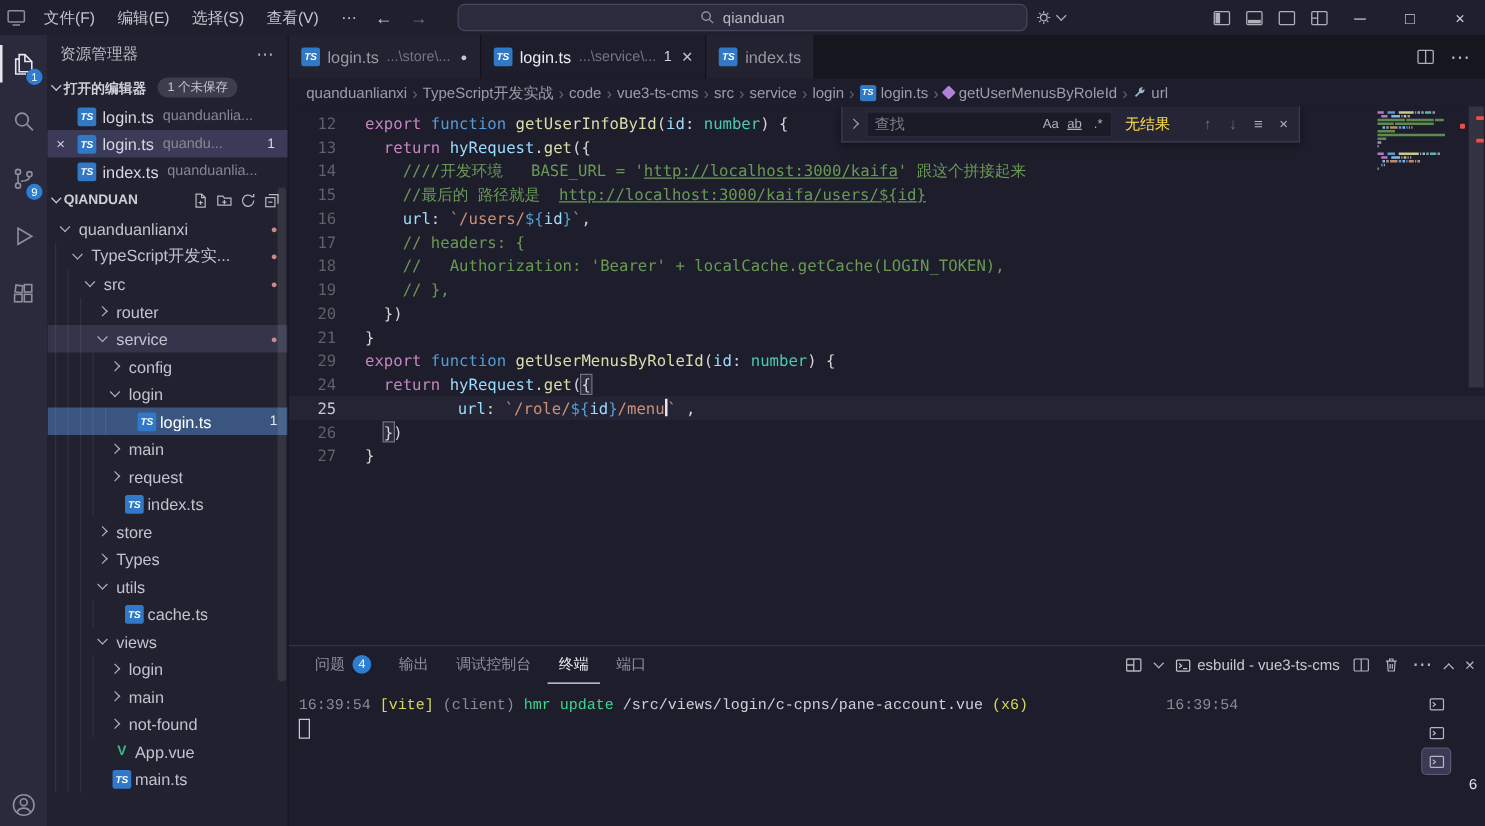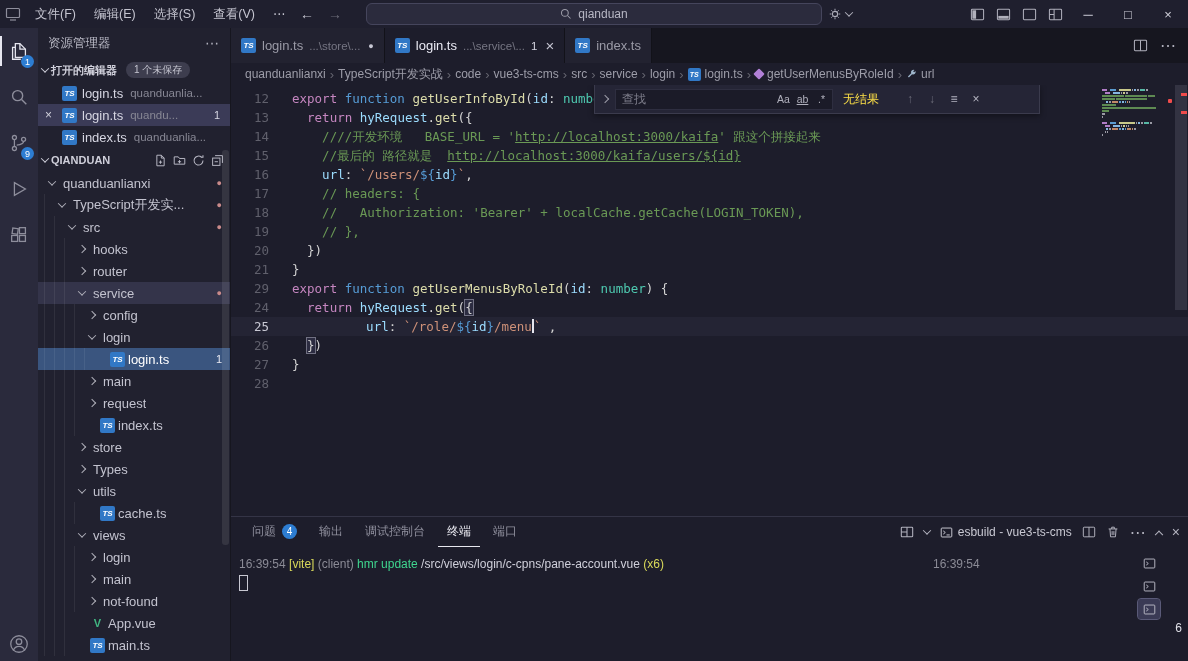--- a/index.html
+++ b/index.html
@@ -96,21 +96,21 @@
   .ln { flex:none; width:38px; text-align:right; color:#60606c; }
   .cl.cur .ln { color:#c9c9d4; }
   .lc { margin-left:23px; }
   .tk-k { color:#c586c0; } .tk-f { color:#569cd6; } .tk-n { color:#dcdcaa; } .tk-v { color:#9cdcfe; }
   .tk-t { color:#4ec9b0; } .tk-s { color:#ce9178; } .tk-c { color:#6a9955; }
   .tk-u { color:#6a9955; text-decoration:underline; } .tk-d { color:#d4d4d4; } .tk-b { color:#569cd6; }
   .tk-m { color:#d4d4d4; outline:1px solid rgba(150,150,170,0.7); background:rgba(90,90,130,0.25); }
   .caret { display:inline-block; width:2px; height:14px; background:#e6e6ee; vertical-align:-2px; }
 
   
-  .find-widget { position:absolute; top:0; right:148px; width:446px; height:29px; background:#252536; border:1px solid #3b3b4d;
+  .find-widget { position:absolute; top:0; right:148px; width:367px; height:29px; background:#252536; border:1px solid #3b3b4d;
     border-top:none; box-shadow:0 2px 6px rgba(0,0,0,0.4); display:flex; align-items:center; padding:0 4px; gap:4px; z-index:6; }
   .fw-chev { width:12px; display:flex; justify-content:center; color:#9d9da9; }
   .fw-input { width:218px; height:21px; background:#1b1b28; border:1px solid #2e2e40; display:flex; align-items:center; padding-left:6px; }
   .fw-placeholder { color:#7f7f8c; font-size:12px; flex:1; }
   .fw-toggle { width:17px; text-align:center; font-size:10.5px; color:#b0b0bc; margin-right:2px; }
   .fw-toggle u { text-decoration:underline; }
   .fw-results { color:#fde047; font-size:12px; min-width:48px; margin:0 6px; }
   .fw-btn { width:18px; text-align:center; color:#6d6d7a; font-size:12px; }
   .fw-btn.on { color:#b4b4c0; }
 
@@ -127,21 +127,21 @@
   .panel { height:145px; border-top:1px solid #343446; flex:none; display:flex; flex-direction:column; background:#1d1d2b; }
   .panel-header { height:30px; display:flex; align-items:center; padding:0 8px 0 12px; flex:none; }
   .ptabs { display:flex; height:100%; gap:4px; }
   .ptab { display:flex; align-items:center; gap:6px; padding:0 9px; font-size:12px; color:#8f8f9d; cursor:pointer; border-bottom:1px solid transparent; }
   .ptab.active { color:#e7e7ef; border-bottom-color:#e7e7ef; }
   .pbadge { min-width:15px; height:15px; border-radius:8px; background:#2d7dd2; color:#fff; font-size:10px;
     display:flex; align-items:center; justify-content:center; padding:0 3px; }
   .panel-actions { margin-left:auto; display:flex; align-items:center; gap:10px; color:#b4b4c0; }
   .pa-label { display:flex; align-items:center; gap:5px; font-size:12px; color:#c8c8d2; }
   .pa-ico { display:flex; align-items:center; }
-  .panel-body { flex:1; position:relative; font-family:Liberation Sans, sans-serif; font-size:12px; }
+  .panel-body { flex:1; position:relative; font-family:Liberation Mono, monospace; font-size:12px; }
   .term { padding:8px 0 0 8px; }
   .tline { height:18px; line-height:18px; white-space:pre; }
   .tm-dim { color:#8b8b96; } .tm-yel { color:#d8d85a; } .tm-grn { color:#3fd68f; } .tm-fg { color:#cfcfda; }
   .term-cursor { width:9px; height:16px; border:1px solid #c8c8d2; margin:2px 0 0 8px; }
   .side-time { position:absolute; left:702px; top:10px; color:#8b8b96; }
   .term-list { position:absolute; right:26px; top:6px; width:24px; display:flex; flex-direction:column; gap:3px; }
   .tl-item { width:22px; height:20px; display:flex; align-items:center; justify-content:center; color:#b6b6c2; }
   .tl-item.sel { background:#3a3a55; outline:1px solid #5a5a78; border-radius:3px; }
   .term-count { position:absolute; right:6px; bottom:26px; color:#e0e0e8; font-size:12px; }
 
@@ -344,30 +344,20 @@
             <span class="tfill"></span>
             <span class="tdot">●</span>
           </div>
           <div class="trow">
             <span class="guide"></span>
             <span class="guide"></span>
             <span class="guide"></span>
             <span class="tchev">
               <span class="cv right"></span>
             </span>
-            <span class="tname">hooks</span>
-            <span class="tfill"></span>
-          </div>
-          <div class="trow">
-            <span class="guide"></span>
-            <span class="guide"></span>
-            <span class="guide"></span>
-            <span class="tchev">
-              <span class="cv right"></span>
-            </span>
             <span class="tname">router</span>
             <span class="tfill"></span>
           </div>
           <div class="trow hover">
             <span class="guide"></span>
             <span class="guide"></span>
             <span class="guide"></span>
             <span class="tchev">
               <span class="cv down"></span>
             </span>
@@ -634,21 +624,20 @@
             <div class="cl"><span class="ln">17</span><span class="lc"><span class="tk-c">    // headers: {</span></span></div>
             <div class="cl"><span class="ln">18</span><span class="lc"><span class="tk-c">    //   Authorization: 'Bearer' + localCache.getCache(LOGIN_TOKEN),</span></span></div>
             <div class="cl"><span class="ln">19</span><span class="lc"><span class="tk-c">    // },</span></span></div>
             <div class="cl"><span class="ln">20</span><span class="lc"><span class="tk-d">  })</span></span></div>
             <div class="cl"><span class="ln">21</span><span class="lc"><span class="tk-d">}</span></span></div>
             <div class="cl"><span class="ln">29</span><span class="lc"><span class="tk-k">export</span><span class="tk-d"> </span><span class="tk-f">function</span><span class="tk-d"> </span><span class="tk-n">getUserMenusByRoleId</span><span class="tk-d">(</span><span class="tk-v">id</span><span class="tk-d">: </span><span class="tk-t">number</span><span class="tk-d">) {</span></span></div>
             <div class="cl"><span class="ln">24</span><span class="lc"><span class="tk-d">  </span><span class="tk-k">return</span><span class="tk-d"> </span><span class="tk-v">hyRequest</span><span class="tk-d">.</span><span class="tk-n">get</span><span class="tk-d">(</span><span class="tk-m">{</span></span></div>
             <div class="cl cur"><span class="ln">25</span><span class="lc"><span class="tk-d">    </span><span class="tk-v">url</span><span class="tk-d">: </span><span class="tk-s">`/role/</span><span class="tk-b">${</span><span class="tk-v">id</span><span class="tk-b">}</span><span class="tk-s">/menu</span><span class="caret"></span><span class="tk-s">`</span><span class="tk-d"> ,</span></span></div>
             <div class="cl"><span class="ln">26</span><span class="lc"><span class="tk-d">  </span><span class="tk-m">}</span><span class="tk-d">)</span></span></div>
             <div class="cl"><span class="ln">27</span><span class="lc"><span class="tk-d">}</span></span></div>
-            <div class="cl"><span class="ln">28</span><span class="lc"></span></div>
           </div>
 
         <div class="find-widget">
           <span class="fw-chev">
               <span class="cv right"></span>
             </span>
           <div class="fw-input">
             <span class="fw-placeholder">查找</span>
             <span class="fw-toggle">Aa</span>
             <span class="fw-toggle"><u>ab</u></span>

